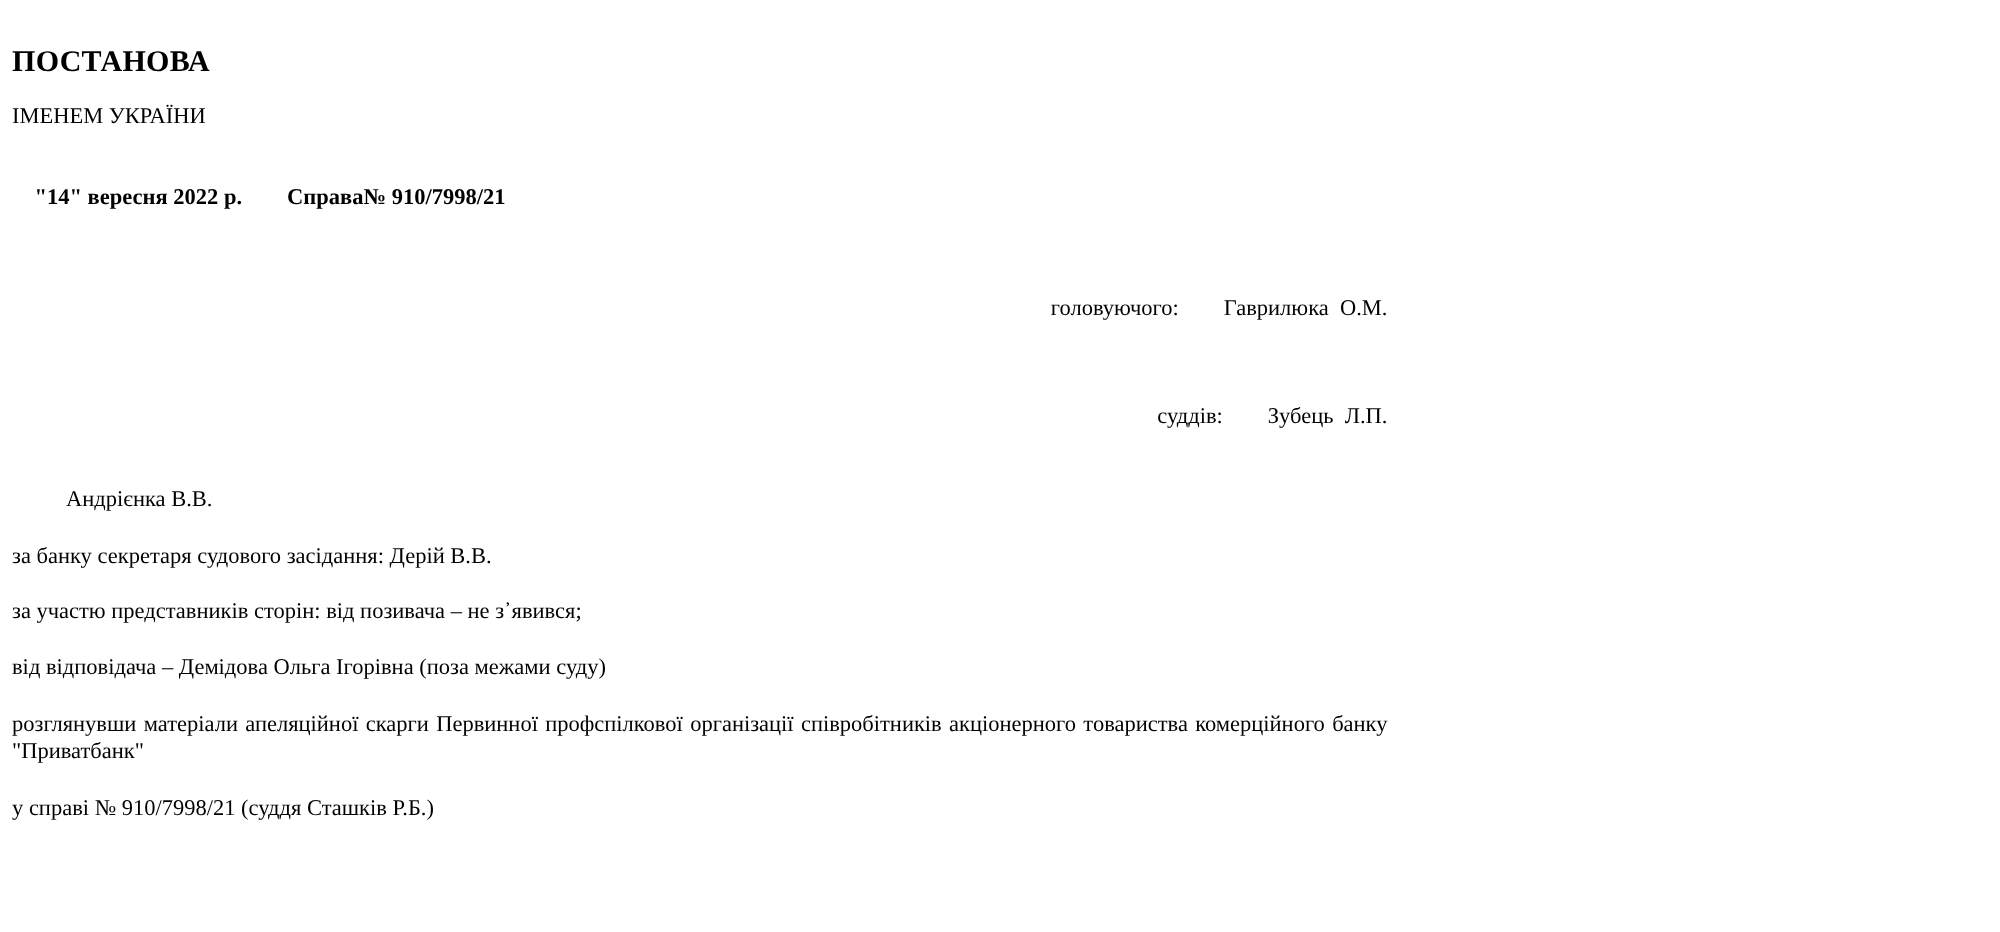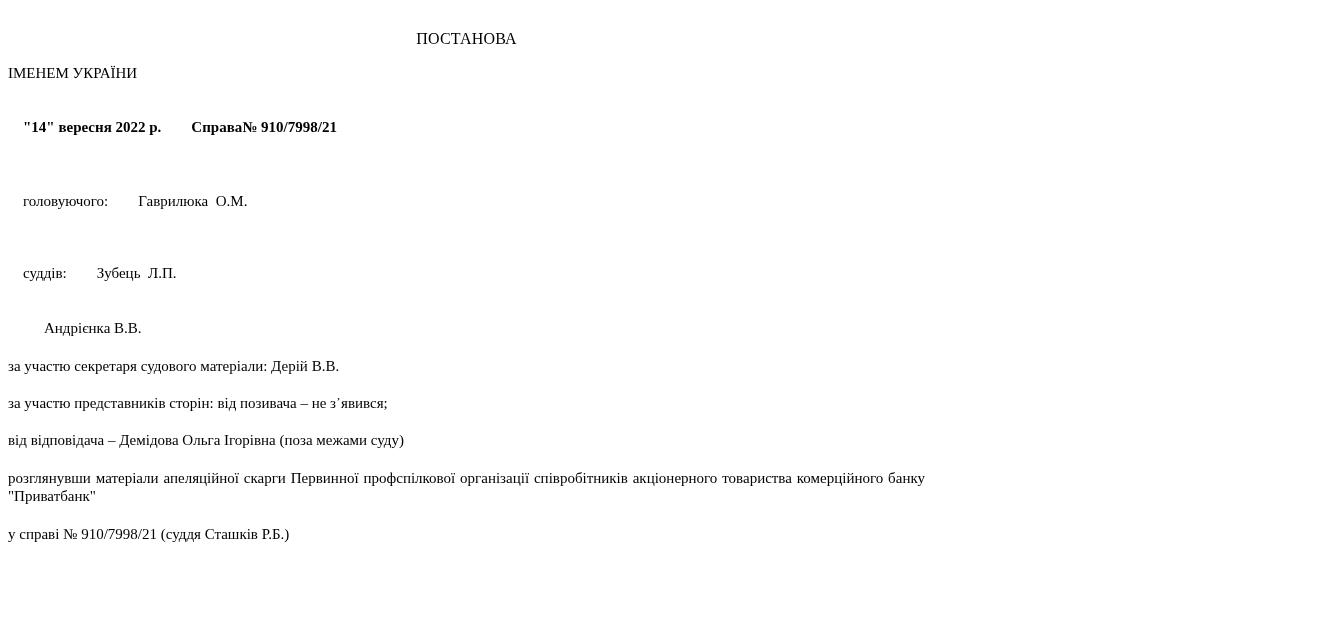--- a/index.html
+++ b/index.html
@@ -15,23 +15,23 @@
     overflow: hidden;
   }
   .page {
     position: relative;
     width: 1333px;
     height: 621px;
     box-sizing: border-box;
     padding: 30px 408px 0 8px;
   }
   .title {
-    font-size: 16px;
-    font-weight: normal;
-    text-align: center;
+    font-size: 20px;
+    font-weight: bold;
+    text-align: left;
     margin: 0 0 17px 0;
     letter-spacing: 0.2px;
   }
   .subtitle {
     font-size: 15px;
     margin: 0 0 20px 0;
   }
   .dateline {
     font-size: 15px;
     font-weight: bold;
@@ -40,20 +40,21 @@
   }
   .court-line {
     font-size: 15px;
     font-weight: bold;
     margin: 0 0 22px 0;
   }
   .role-row {
     font-size: 15px;
     margin: 0 0 21px 0;
     white-space: pre;
+    text-align: right;
   }
   .indent-row {
     font-size: 15px;
     margin: 0 0 21px 0;
     padding-left: 36px;
   }
   .para {
     font-size: 15px;
     margin: 0 0 20px 0;
   }
@@ -82,21 +83,21 @@
   <div class="role-row">
     <span>головуючого:</span><span>        </span><span>Гаврилюка  О.М.</span>
   </div>
 
   <div class="role-row">
     <span>суддів:</span><span>        </span><span>Зубець  Л.П.</span>
   </div>
 
   <div class="indent-row">Андрієнка  В.В.</div>
 
-  <div class="para"> за участю секретаря судового матеріали: Дерій В.В.</div>
+  <div class="para"> за банку секретаря судового засідання: Дерій В.В.</div>
 
   <div class="para">за участю представників сторін: від позивача – не з᾿явився;</div>
 
   <div class="para">від відповідача – Демідова Ольга Ігорівна (поза межами суду)</div>
 
   <div class="para-just">розглянувши матеріали апеляційної скарги Первинної профспілкової організації співробітників акціонерного товариства комерційного банку "Приватбанк"</div>
 
 
   <div class="para">у справі № 910/7998/21 (суддя Сташків Р.Б.)</div>
 

